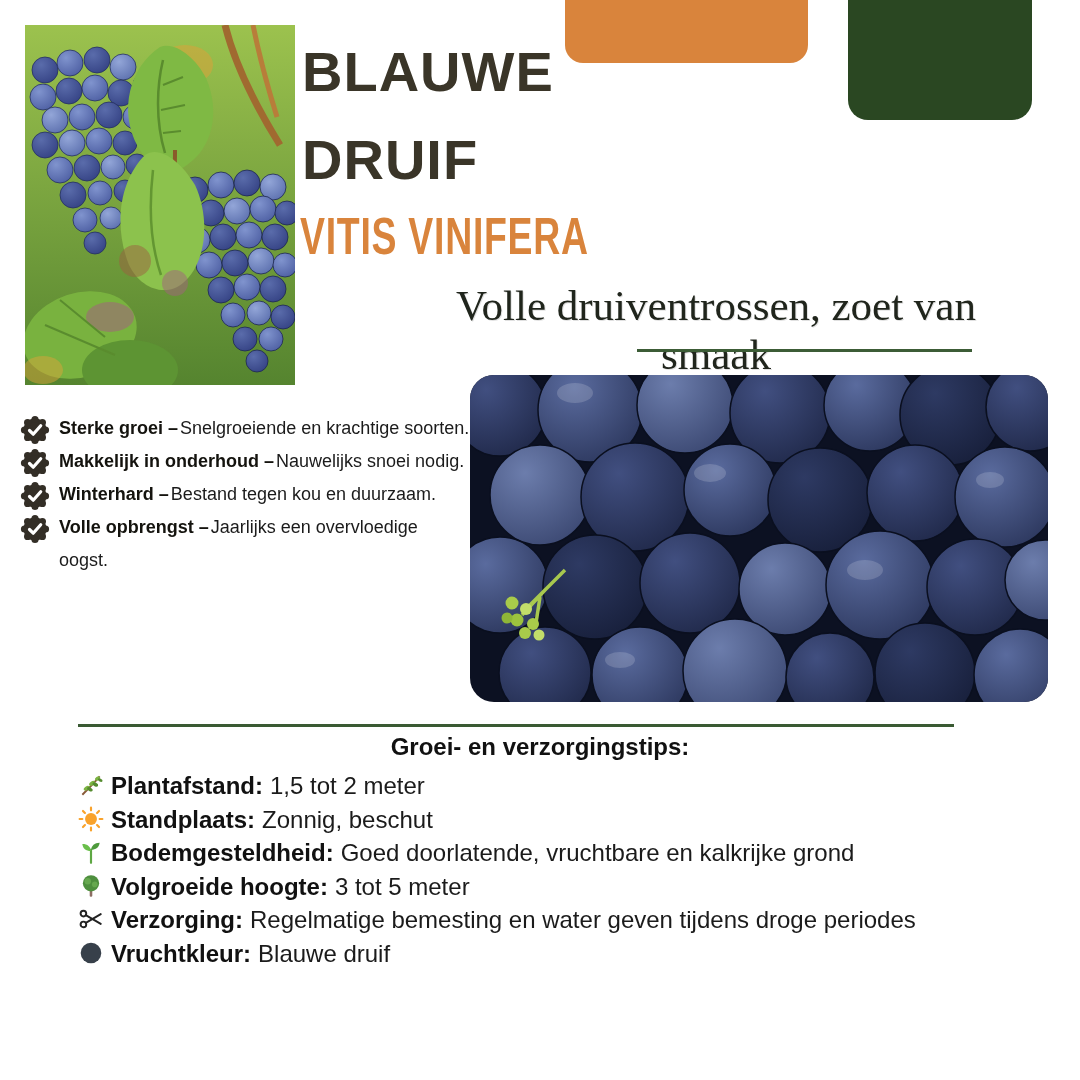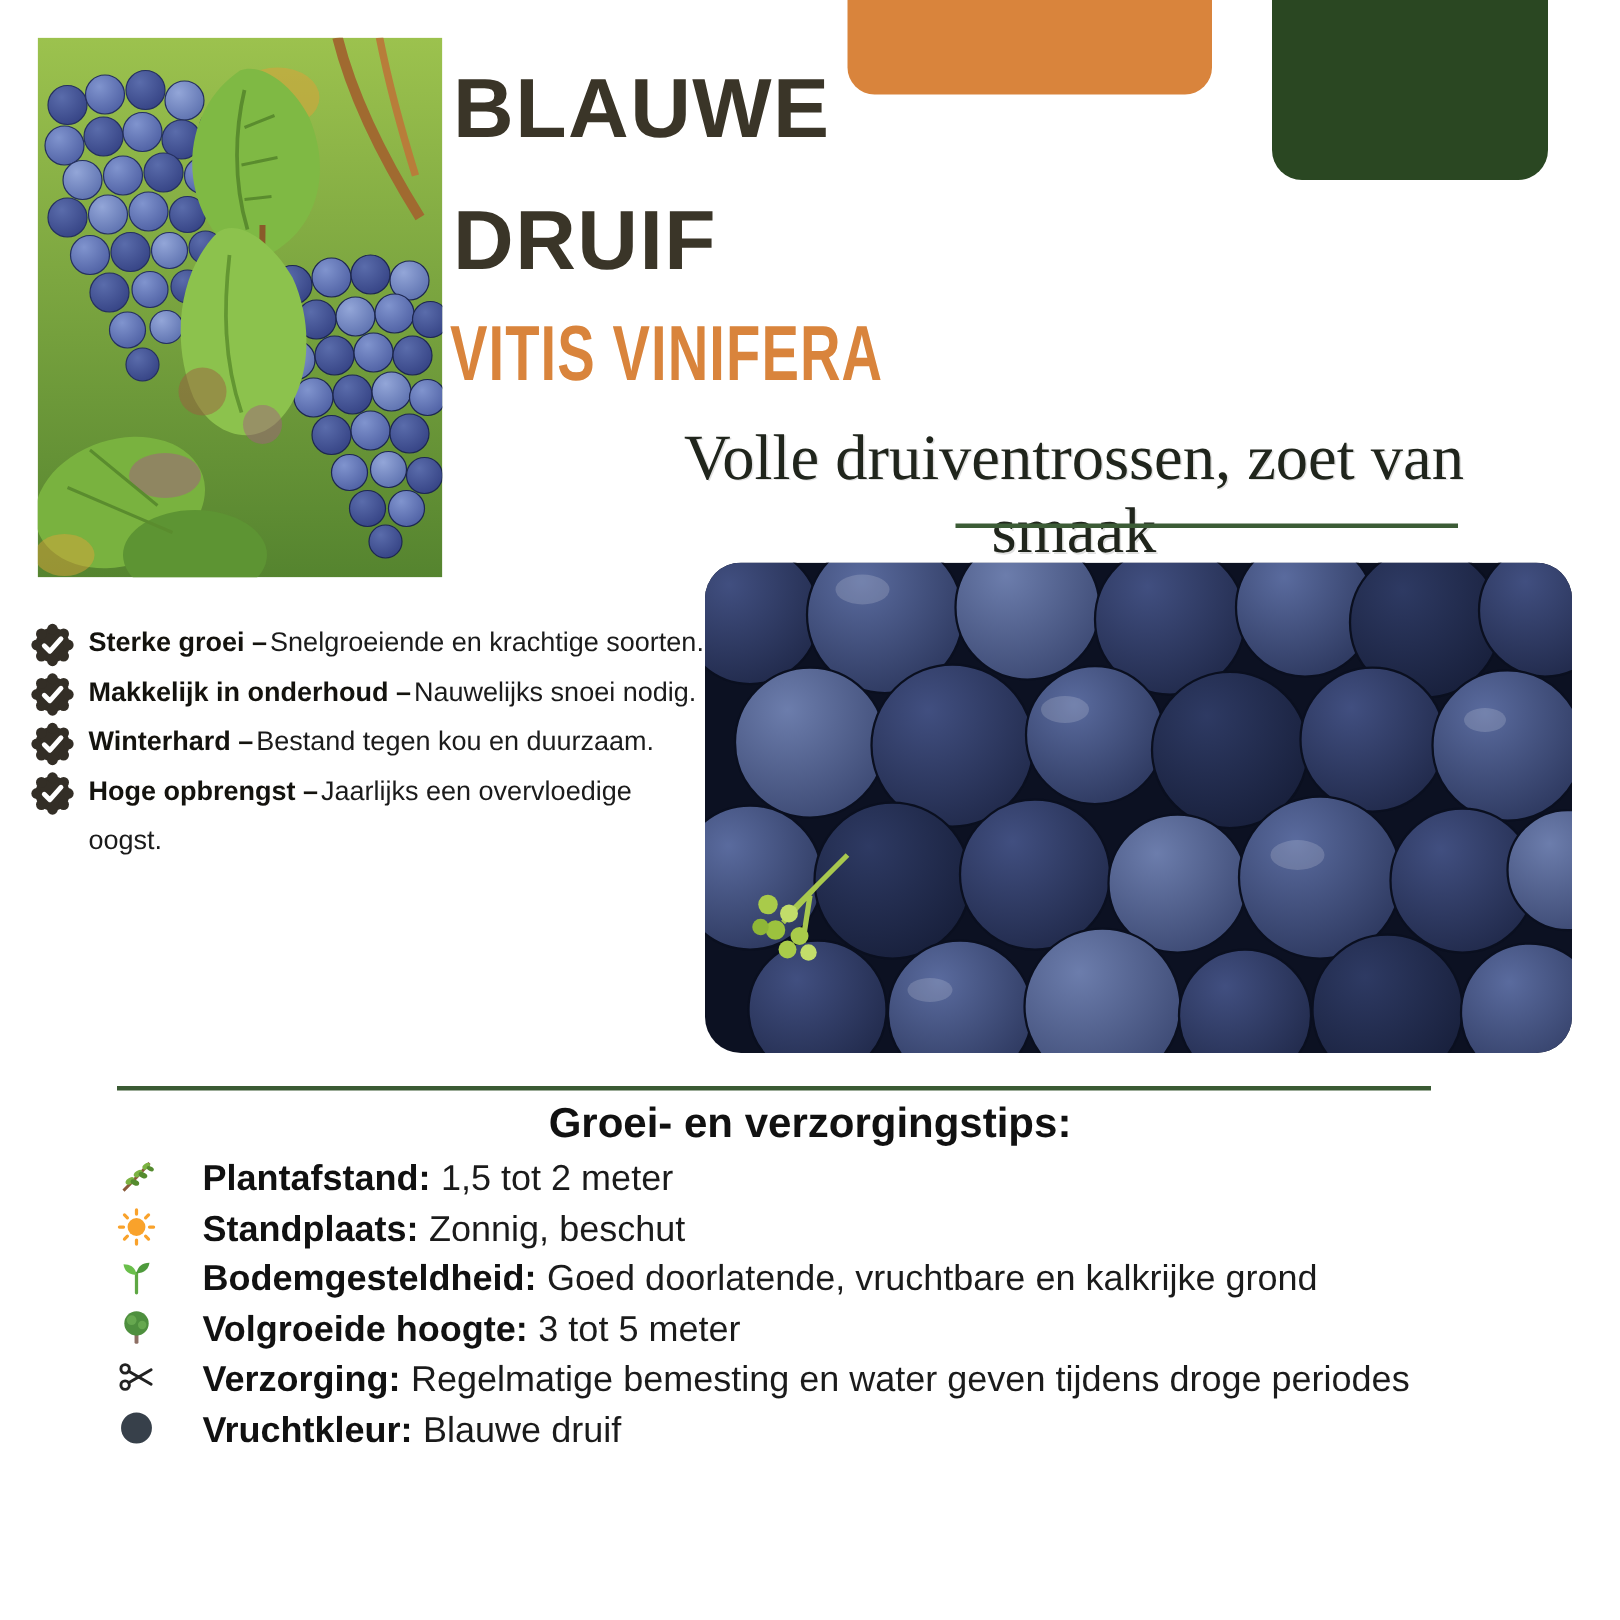--- a/index.html
+++ b/index.html
@@ -32,25 +32,25 @@
 
   
   .features{position:absolute;left:20px;top:412px;width:450px;}
   .feat{display:flex;gap:9px;font-size:18px;line-height:33px;margin:0 0 0 0;}
   .feat-icon{flex:0 0 30px;width:30px;height:30px;margin-top:3px;}
   .feat-bold{font-weight:800;color:#14130e;margin-right:2px;}
 
   
   .divider{position:absolute;left:78px;top:724px;width:876px;height:3px;background:#3a5a33;}
   .tips-heading{position:absolute;left:0;top:733px;width:1080px;text-align:center;
-                font-size:28px;font-weight:800;color:#111;}
+                font-size:24px;font-weight:800;color:#111;}
   .tips{position:absolute;left:78px;top:769px;width:932px;font-size:24px;line-height:33.5px;}
   .tip{display:block;}
   .tip-icon{display:inline-block;width:26px;height:26px;vertical-align:-4px;margin-right:7px;}
-  .tip-label{font-weight:800;color:#111;margin-right:7px;margin-left:24px;}
+  .tip-label{font-weight:800;color:#111;margin-right:7px;}
 </style>
 </head>
 <body>
 
 <div class="page">
 
   <div class="shape-orange"></div>
   <div class="shape-green"></div>
 
   <div class="vine-photo">
@@ -296,21 +296,21 @@
             <circle cx="22.4" cy="22.4" r="3.6"></circle>
             <circle cx="15" cy="25.5" r="3.6"></circle>
           <circle cx="7.6" cy="22.4" r="3.6"></circle>
             <circle cx="4.5" cy="15" r="3.6"></circle>
             <circle cx="7.6" cy="7.6" r="3.6"></circle>
           <circle cx="15" cy="4.5" r="3.6"></circle>
             <circle cx="22.4" cy="7.6" r="3.6"></circle>
           </g>
         <path d="M9.5,15.5 L13.2,19.2 L20.7,10.8" stroke="#ffffff" stroke-width="3.2" fill="none" stroke-linecap="round" stroke-linejoin="round"></path>
       </svg>
-      <div><span class="feat-bold">Hoge opbrengst –</span><span>Jaarlijks een overvloedige oogst.</span></div>
+      <div><span class="feat-bold">Volle opbrengst –</span><span>Jaarlijks een overvloedige oogst.</span></div>
     </div>
   </div>
 
   <div class="divider"></div>
   <div class="tips-heading">Groei- en verzorgingstips:</div>
 
   <div class="tips">
     <div class="tip">
       <svg class="tip-icon" viewBox="0 0 24 24">
         <path d="M4,21 C9,16 14,11 20,4" stroke="#8a5a3a" stroke-width="1.8" fill="none"></path>

